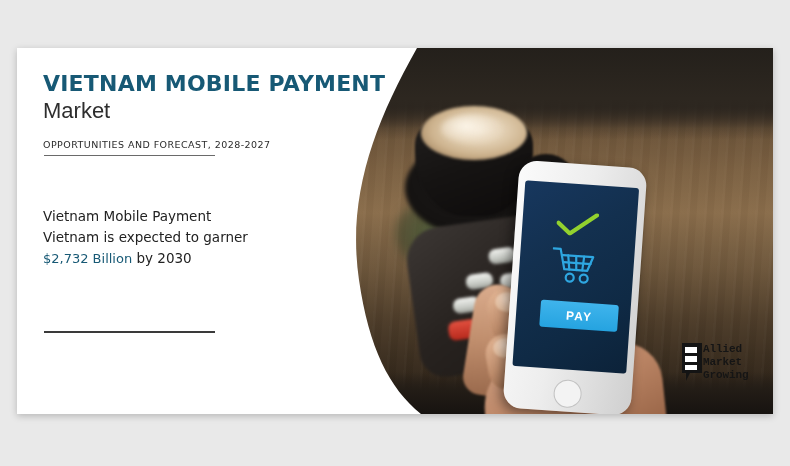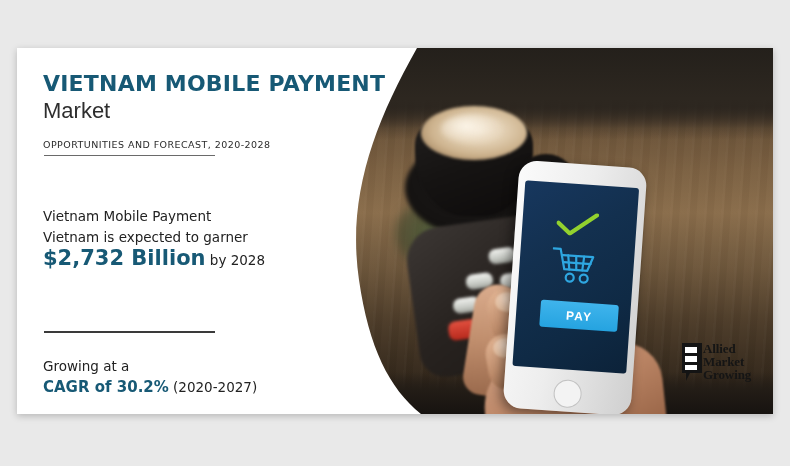--- a/index.html
+++ b/index.html
@@ -315,22 +315,22 @@
   .stat-block-1 {
     position: absolute;
     left: 26px; top: 158px;
     font-family: "DejaVu Sans", sans-serif;
     font-size: 13.5px;
     color: #222222;
     line-height: 21px;
   }
   .stat-block-1 .hl {
     color: #175975;
-    font-weight: bold;
-    font-size: 21px;
+    font-weight: normal;
+    font-size: 13px;
   }
 
   .mid-rule {
     position: absolute;
     left: 27px; top: 283px;
     width: 171px; height: 1.5px;
     background: #3a3a3a;
   }
 
   .stat-block-2 {
@@ -355,23 +355,23 @@
     z-index: 7;
   }
   .logo-bubble {
     position: absolute;
     left: 0; top: 0;
     width: 22px; height: 40px;
   }
   .logo-text {
     position: absolute;
     left: 22px; top: 1px;
-    font-family: Liberation Serif, serif;
+    font-family: Liberation Mono, monospace;
     font-weight: bold;
-    font-size: 13px;
+    font-size: 11px;
     line-height: 12.8px;
     color: #151515;
     letter-spacing: -.1px;
   }
 </style>
 </head>
 <body>
 
 <div id="infographic-card">
 
@@ -447,35 +447,31 @@
 
   <div class="text-panel" style="background:transparent;">
     <svg class="curve-svg" viewBox="0 0 470 366" preserveAspectRatio="none">
       <path d="M0,0 L400,0 C356,78 330,150 342,232 C352,300 372,340 404,366 L0,366 Z" fill="#ffffff"></path>
     </svg>
   </div>
 
   <div class="panel-content">
     <div class="headline-strong">VIETNAM MOBILE PAYMENT</div>
     <div class="headline-light">Market</div>
-    <div class="subhead">OPPORTUNITIES AND FORECAST, 2020-2028</div>
+    <div class="subhead">OPPORTUNITIES AND FORECAST, 2028-2027</div>
     <div class="subhead-rule"></div>
 
     <div class="stat-block-1">
       <div>Vietnam Mobile Payment</div>
       <div>Vietnam is expected to garner</div>
-      <div><span class="hl">$2,732 Billion</span><span> by 2028</span></div>
+      <div><span class="hl">$2,732 Billion</span><span> by 2030</span></div>
     </div>
 
     <div class="mid-rule"></div>
 
-    <div class="stat-block-2">
-      <div>Growing at a</div>
-      <div><span class="hl">CAGR of 30.2%</span><span> (2020-2027)</span></div>
-    </div>
   </div>
 
   <div class="logo">
     <svg class="logo-bubble" viewBox="0 0 22 40">
       <path d="M1,1 H21 V31 H9 L5,39 V31 H1 Z" fill="#141414"></path>
       <rect x="4" y="5" width="12" height="6" fill="#ffffff"></rect>
       <rect x="4" y="14" width="12" height="6" fill="#ffffff"></rect>
       <rect x="4" y="23" width="12" height="5" fill="#ffffff"></rect>
     </svg>
     <div class="logo-text">

